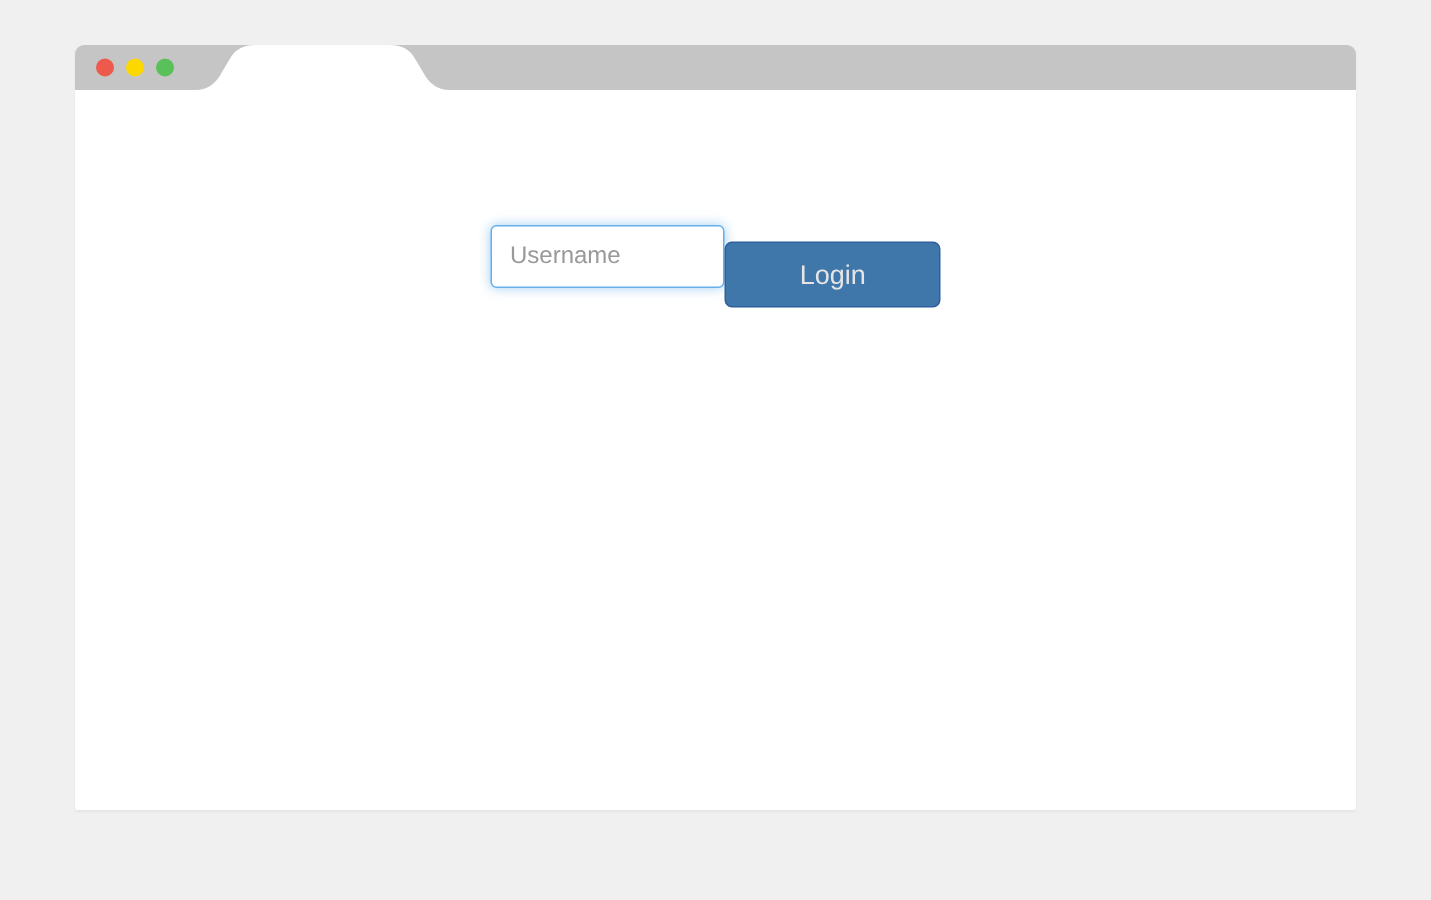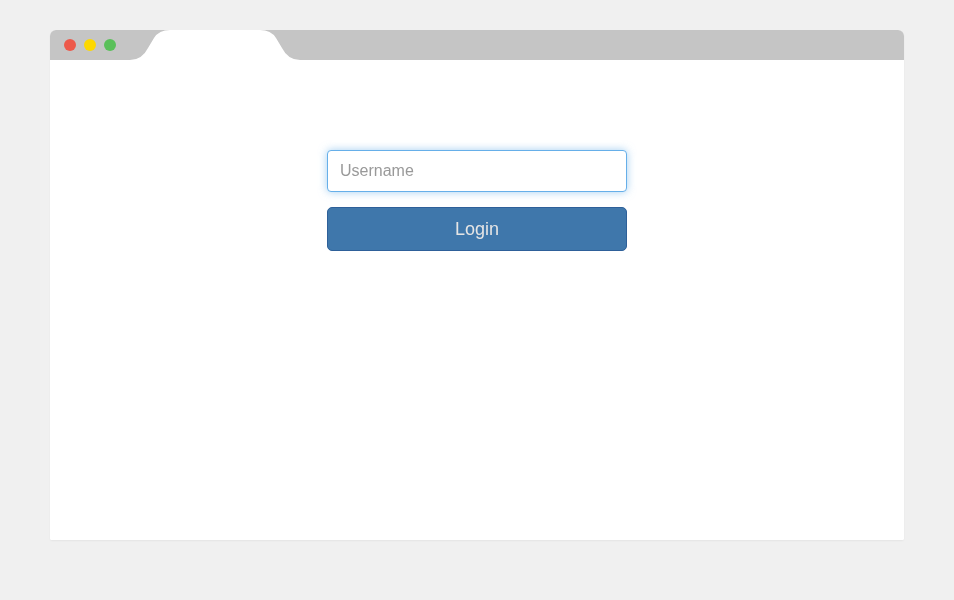--- a/index.html
+++ b/index.html
@@ -57,21 +57,21 @@
     .browser-content {
       background: #ffffff;
       height: calc(100% - 30px);
       padding-top: 90px;
       display: flex;
       justify-content: center;
     }
     .login-form {
       width: 300px;
       display: flex;
-      flex-direction: column;
+      flex-direction: row;
     }
     .form-input {
       width: 100%;
       height: 42px;
       padding: 8px 12px;
       font-size: 16px;
       color: #555;
       background: #fff;
       border: 1px solid #ccc;
       border-radius: 4px;

